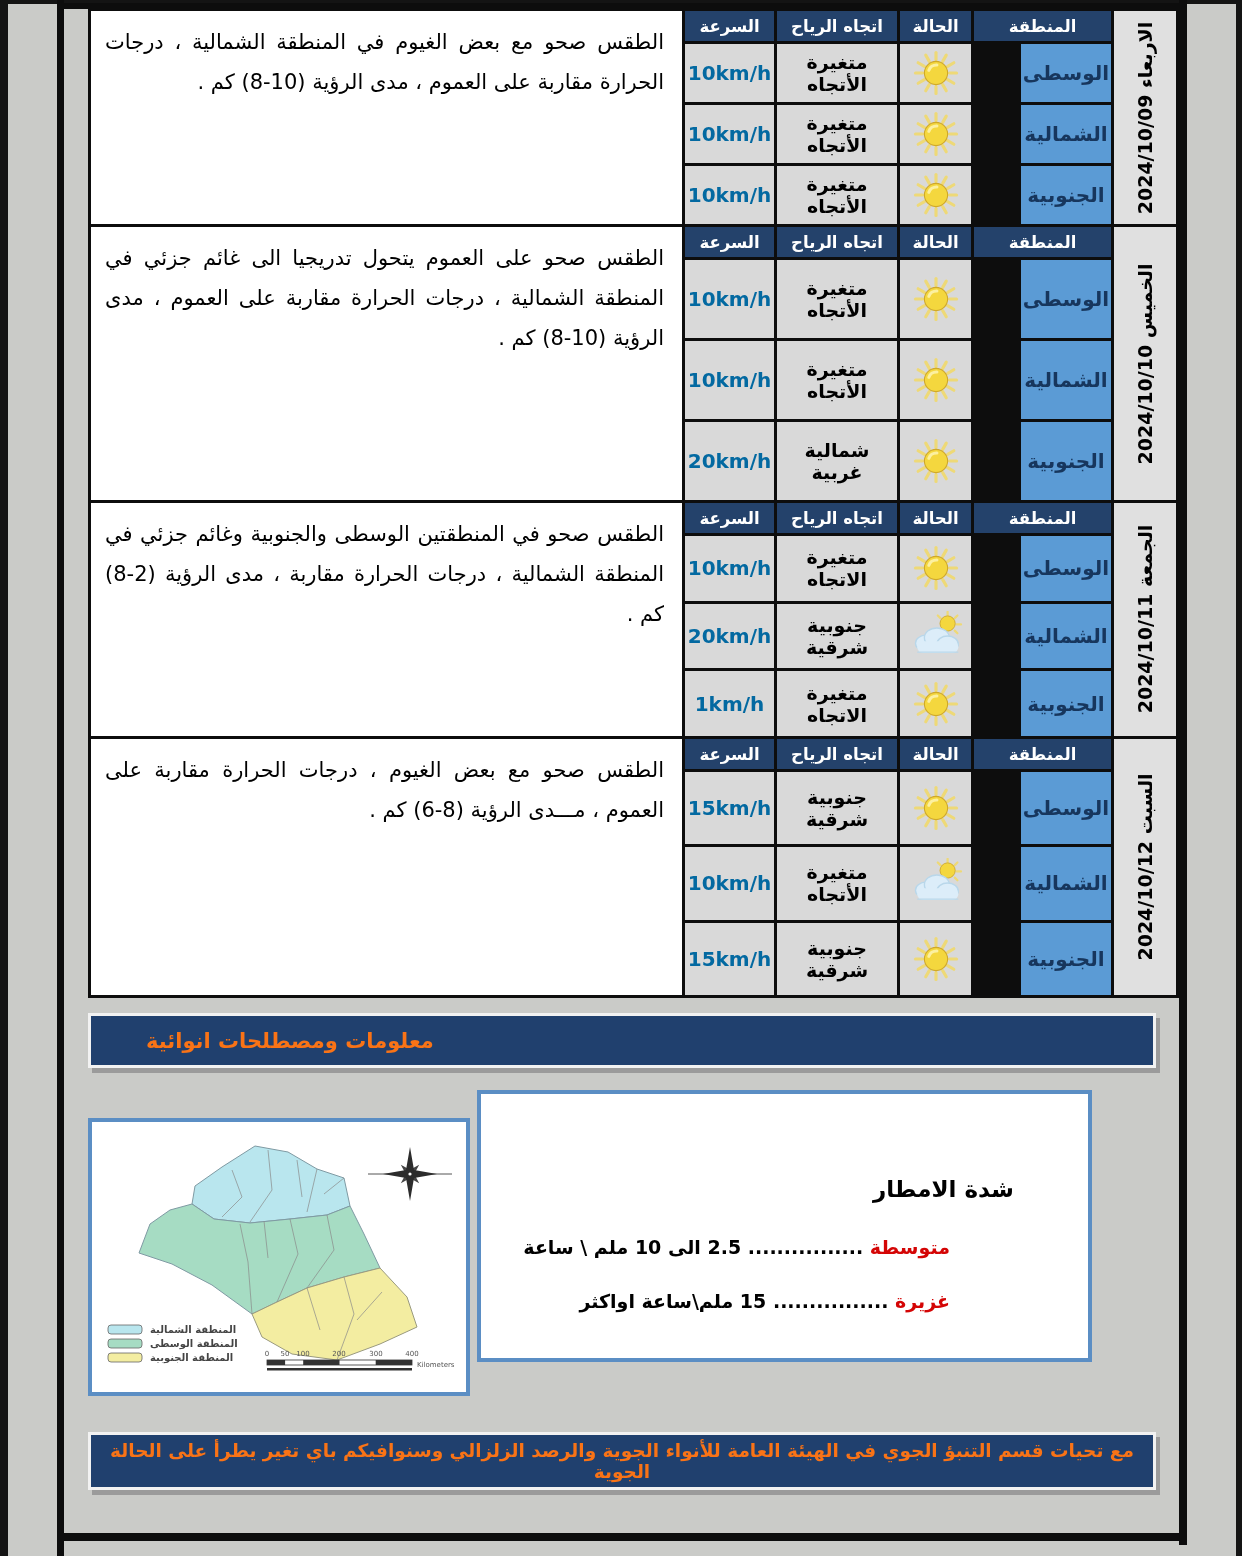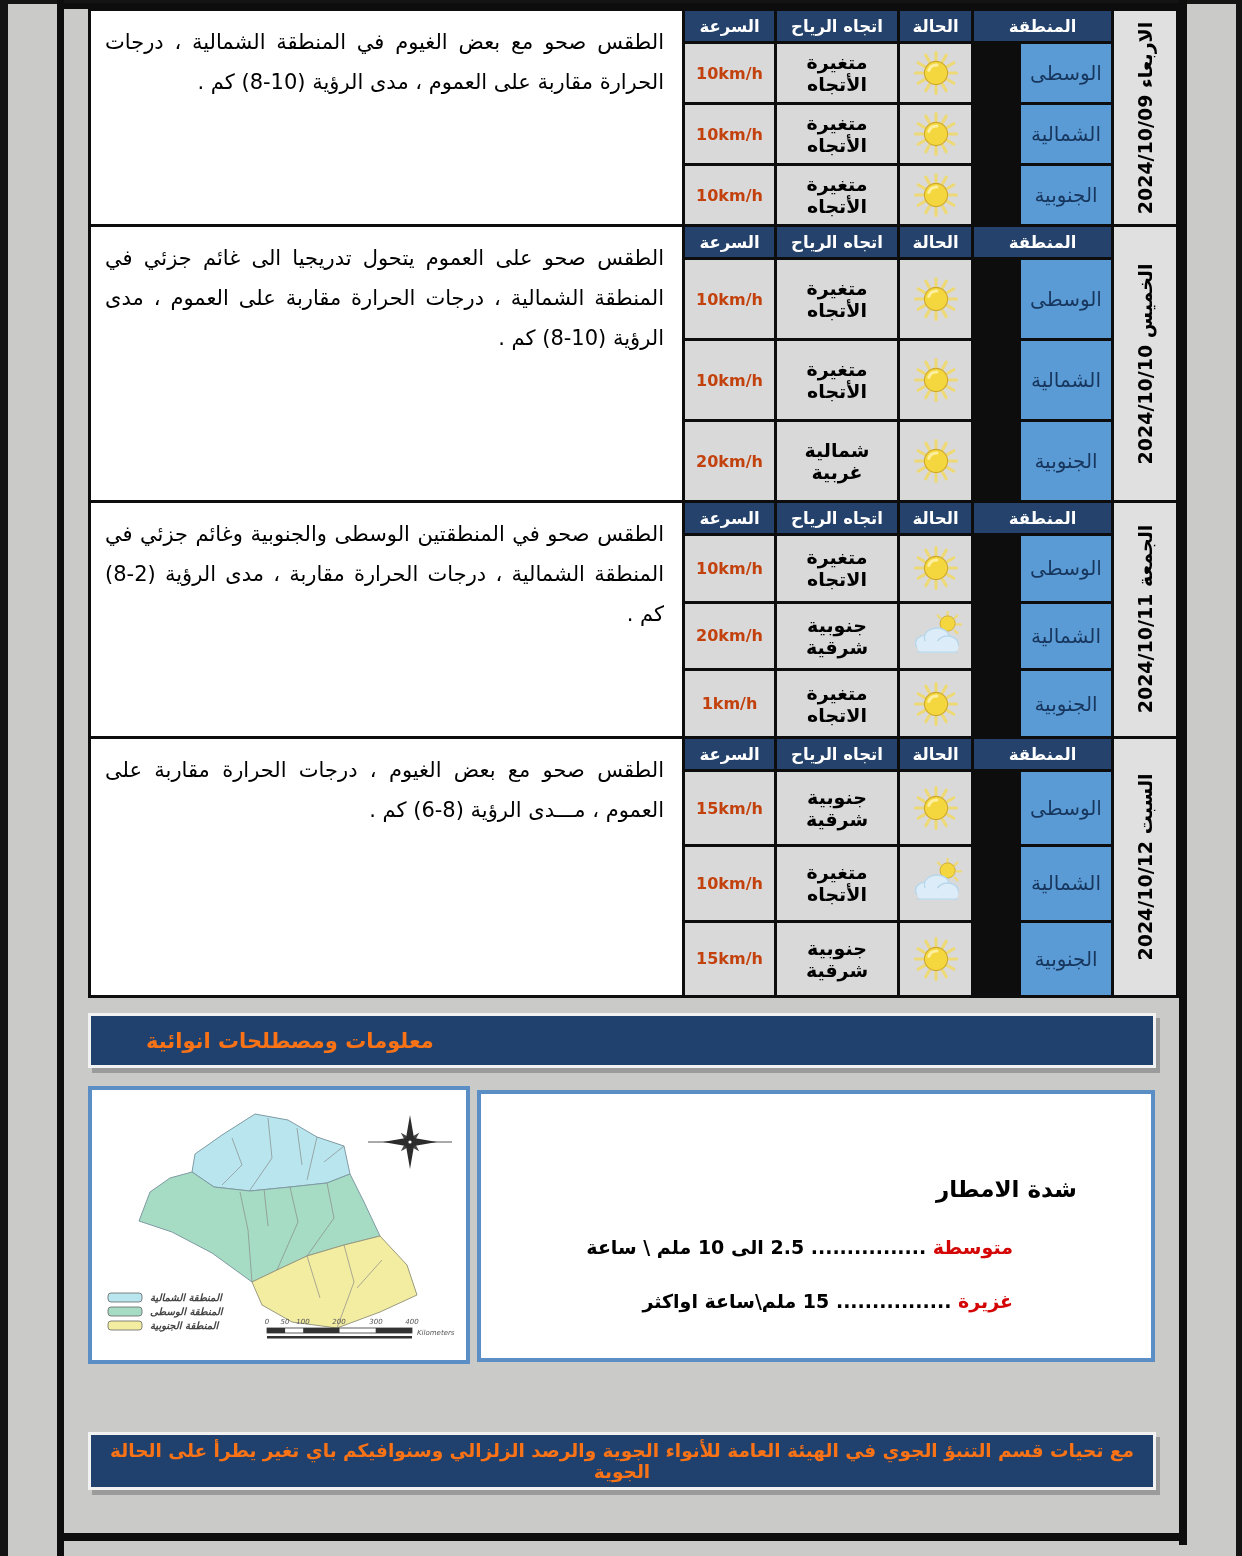--- a/index.html
+++ b/index.html
@@ -18,46 +18,46 @@
 
   
   .tables { position:absolute; left:88px; top:8px; width:1091px; }
   .day-block { position:relative; border:3px solid #0d0d0d; background:#0d0d0d;
     display:grid; direction:rtl; gap:3px;
     grid-template-columns:62px 137px 71px 120px 89px auto;
     grid-template-rows:30px 1fr 1fr 1fr; }
   .day-block + .day-block { margin-top:-3px; }
   .cell { display:flex; align-items:center; justify-content:center; text-align:center; }
   .cell-head   { background:#24426b; color:#ffffff; font-weight:bold; font-size:16.5px; }
-  .cell-region { background:#5b9bd5; color:#17365d; font-weight:normal; font-size:20px;margin-left:47px; }
+  .cell-region { background:#5b9bd5; color:#17365d; font-weight:bold; font-size:20px;margin-left:47px; }
   .cell-cond   { background:#d9d9d9; }
   .cell-wind   { background:#d9d9d9; color:#000000; font-weight:bold; font-size:19px; }
-  .cell-speed  { background:#d9d9d9; color:#c2410c; font-weight:bold; font-size:16px; direction:ltr; }
+  .cell-speed  { background:#d9d9d9; color:#0369a1; font-weight:bold; font-size:20px; direction:ltr; }
   .cell-desc   { background:#ffffff; grid-column:6; grid-row:1/5; color:#000;
                  padding:12px 18px 8px 14px; font-weight:normal; font-size:21px;
                  line-height:1.9; text-align:justify; direction:rtl; }
   .cell-date   { background:#e0e0e0; grid-column:1; grid-row:1/5; position:relative; }
   .date-rot { position:absolute; top:50%; left:50%;
     transform:translate(-50%,-50%) rotate(-90deg); transform-origin:center;
     white-space:nowrap; direction:rtl; font-weight:bold; font-size:19px; color:#000; }
   .wicon { width:58px; height:50px; display:block; }
 
   
   .bar3d { position:absolute; background:#20406e; border:3px solid #f2f2f2;
     box-shadow:4px 5px 0 #9b9b9b; display:flex; align-items:center;
     color:#f97316; font-weight:bold; direction:rtl; }
   .info-banner { left:88px; top:1013px; width:1068px; height:55px;
     justify-content:flex-end; padding-left:55px; font-size:21px; }
   .footer-banner { left:88px; top:1432px; width:1068px; height:58px;
     justify-content:center; font-size:18.5px; text-align:center; }
 
   
-  .map-panel { position:absolute; left:88px; top:1086px; width:382px; height:278px;
-    background:#fff; border:4px solid #5b8ec4;font-style:italic; }
-  .rain-panel { position:absolute; left:477px; top:1090px; width:678px; height:272px;
+  .map-panel { position:absolute; left:88px; top:1118px; width:382px; height:278px;
+    background:#fff; border:4px solid #5b8ec4; }
+  .rain-panel { position:absolute; left:477px; top:1090px; width:615px; height:272px;
     background:#fff; border:4px solid #5b8ec4; direction:rtl; }
   .rain-title { position:absolute; top:82px; right:74px; font-size:23px; font-weight:bold; color:#000; }
   .rain-levels { position:absolute; top:142px; right:138px; text-align:right; }
   .rain-line { height:54px; font-size:19px; font-weight:bold; color:#000; white-space:nowrap; }
   .rain-name { color:#d40505; }
   svg text { font-family:"DejaVu Sans", sans-serif; }
 </style>
 </head>
 <body>
 

